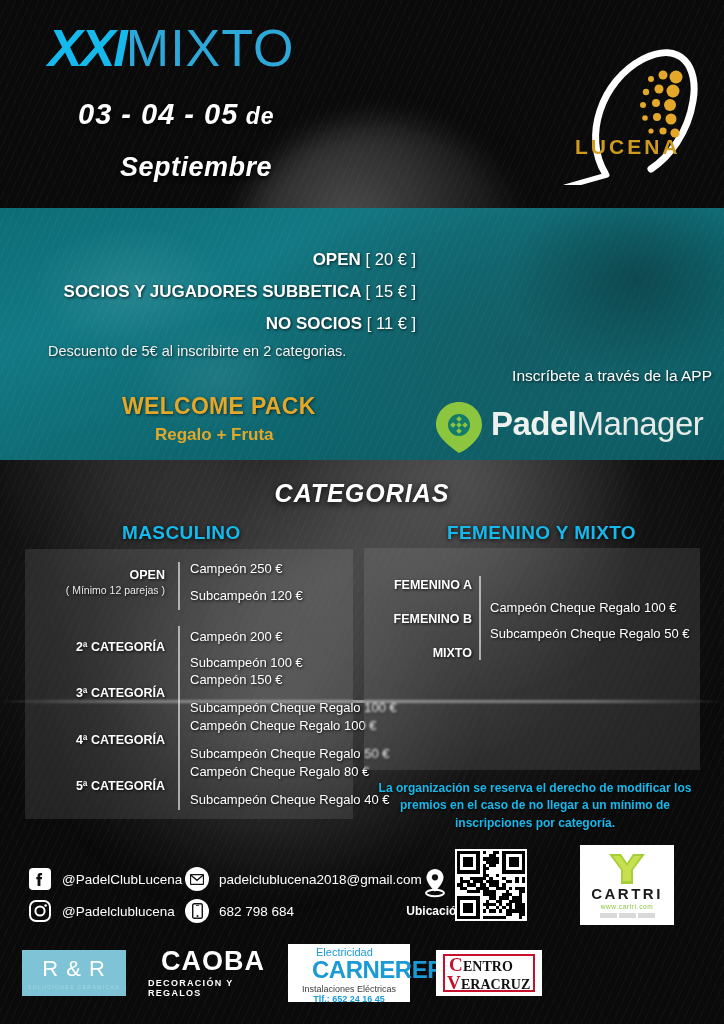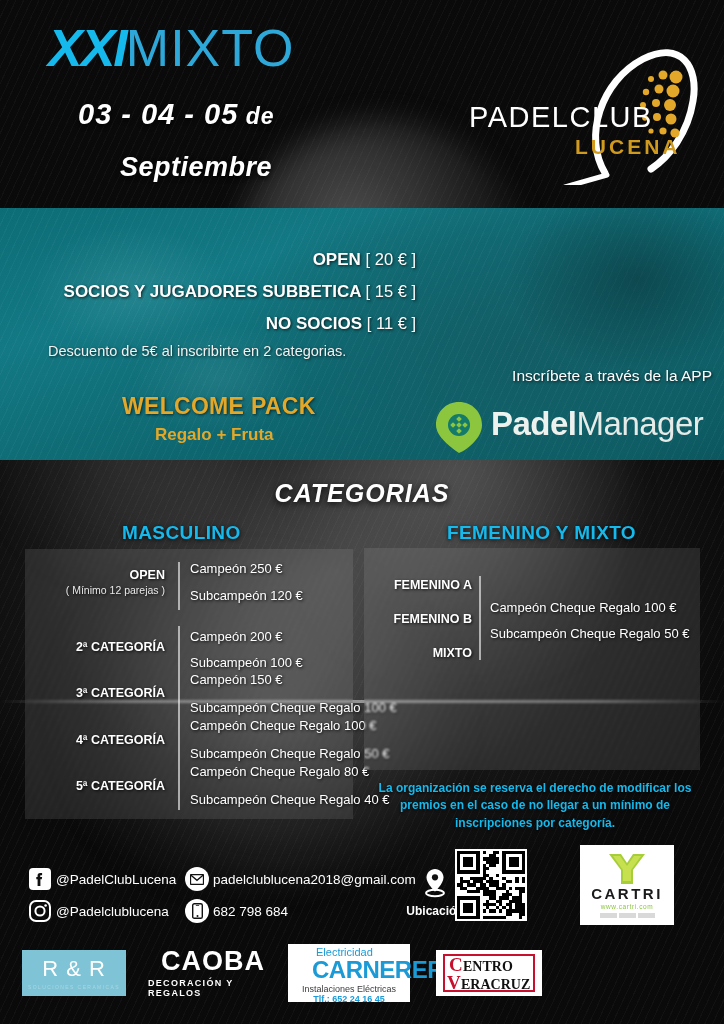--- a/index.html
+++ b/index.html
@@ -82,21 +82,21 @@
   .cat-row { position:absolute; display:flex; align-items:center; }
   .cat-name { color:#ffffff; font-size:12.5px; font-weight:bold; text-align:right; text-shadow:1px 1px 3px rgba(0,0,0,.85); line-height:1.25; }
   .cat-name .sub { display:block; font-size:10.5px; font-weight:400; color:#e8e8e8; }
   .divider { position:absolute; width:2px; background:rgba(245,245,245,.62); }
   .prize { position:absolute; color:#ffffff; font-size:13px; font-weight:400; white-space:nowrap; text-shadow:1px 1px 3px rgba(0,0,0,.9); }
 
   .disclaimer { position:absolute; left:370px; top:780px; width:330px; text-align:center; color:#16b9ec; font-size:12px; font-weight:bold; line-height:1.45; text-shadow:0 1px 3px rgba(0,0,0,.9); }
 
   
   .contact { position:absolute; left:0; top:855px; width:724px; height:80px; }
-  .c-item { position:absolute; display:flex; align-items:center; gap:4px; }
+  .c-item { position:absolute; display:flex; align-items:center; gap:10px; }
   .c-txt { color:#ffffff; font-size:13.5px; }
   .ic { width:24px; height:24px; flex:0 0 24px; display:flex; align-items:center; justify-content:center; }
   .ic-round { background:#ffffff; border-radius:50%; }
   .ic svg { display:block; }
   .ubic { position:absolute; left:400px; top:868px; width:70px; text-align:center; }
   .ubic-label { color:#ffffff; font-size:12px; font-weight:bold; margin-top:2px; }
   .qr { position:absolute; left:455px; top:849px; width:72px; height:72px; background:#ffffff; padding:2px; }
   .qr-grid { width:100%; height:100%; display:grid; grid-template-columns:repeat(21,1fr); grid-template-rows:repeat(21,1fr); }
   .qr-grid i { background:#000; }
   .cartri { position:absolute; left:580px; top:845px; width:94px; height:80px; background:#ffffff; display:flex; flex-direction:column; align-items:center; justify-content:center; }
@@ -158,23 +158,20 @@
             <circle cx="201" cy="58" r="4"></circle>
             <circle cx="215" cy="60" r="6"></circle>
           <circle cx="190" cy="73" r="2.8"></circle>
             <circle cx="202" cy="72" r="4"></circle>
             <circle cx="216" cy="74" r="5.5"></circle>
           <circle cx="196" cy="86" r="2.6"></circle>
             <circle cx="208" cy="86" r="3.6"></circle>
             <circle cx="220" cy="88" r="4.6"></circle>
         </g>
       </svg>
-      <div class="club-name">
-        <span class="padel">PADEL</span><span class="club">CLUB</span>
-      </div>
       <div class="club-sub">LUCENA</div>
     </div>
   </div>
 
   <div class="teal">
     <div class="teal-tex"></div>
 
 
     <div class="price-rows">
       <div class="price-row">

